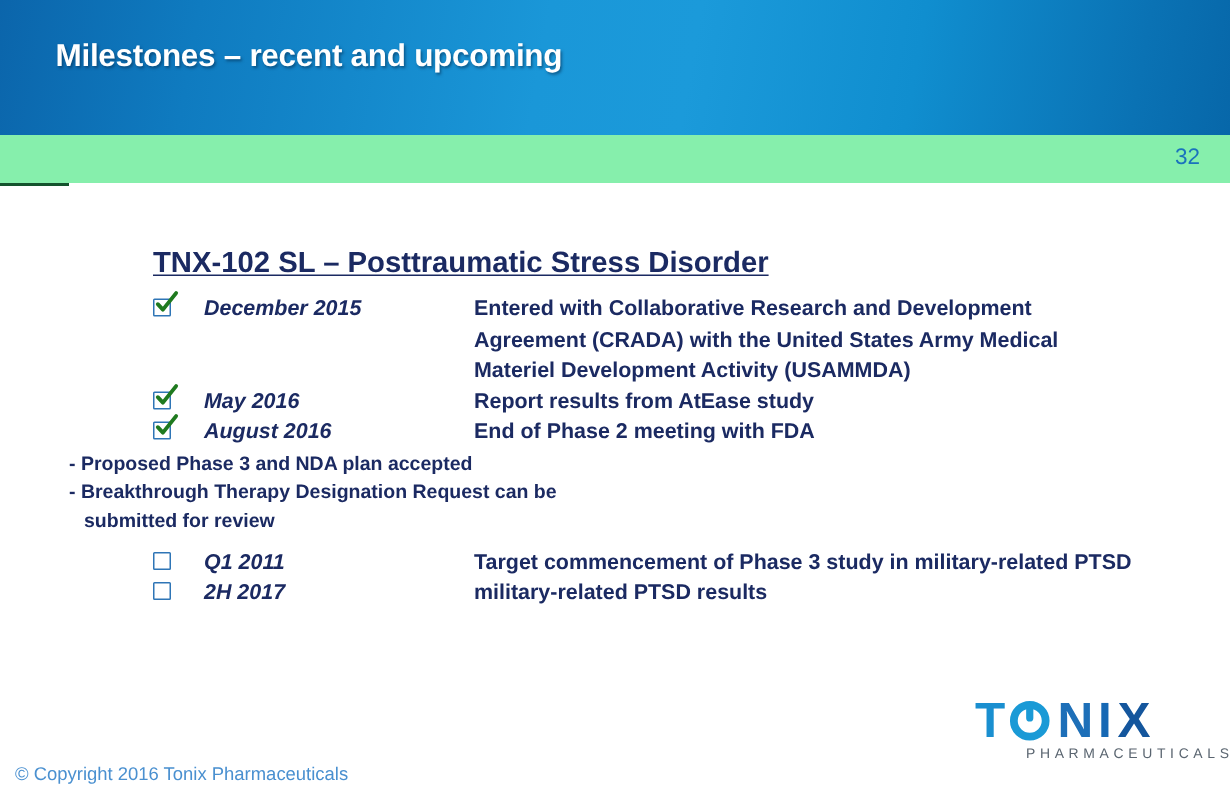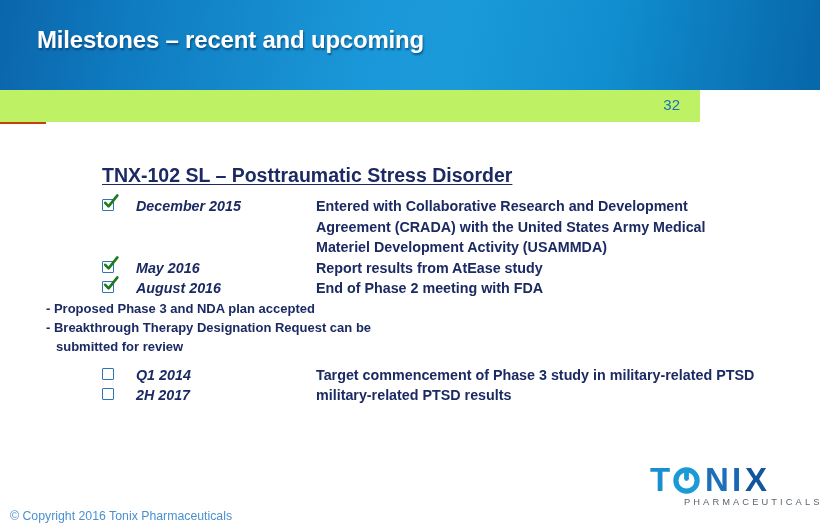--- a/index.html
+++ b/index.html
@@ -29,35 +29,35 @@
         #1a97d8 44%,
         #1b9ada 56%,
         #108ecf 74%,
         #0a72b4 92%,
         #0767a9 100%);
   }
   #header-title {
     position: absolute;
     left: 37px;
     top: 26px;
-    font-size: 24px;
+    font-size: 21px;
     font-weight: bold;
     color: #ffffff;
     letter-spacing: -0.2px;
     text-shadow: 1px 1.5px 2px rgba(0,40,75,0.55);
     white-space: nowrap;
   }
 
   
   #graybar {
     position: absolute;
     left: 0; top: 90px;
-    width: 700px; height: 32px;
-    background: #bef264;
-    border-bottom: 2px solid #c2410c;
+    width: 820px; height: 32px;
+    background: #86efac;
+    border-bottom: 2px solid #14532d;
   }
   #page-number {
     position: absolute;
     right: 20px;
     top: 6px;
     font-size: 15px;
     color: #1a72bd;
     font-weight: normal;
   }
 
@@ -306,21 +306,21 @@
           <span class="cont2">submitted for review</span>
         </div>
       </div>
 
       <div class="spacer-row"></div>
 
       <div class="row">
         <div class="mark-col">
           <span class="box empty"></span>
         </div>
-        <div class="date-col">Q1 2014</div>
+        <div class="date-col">Q1 2011</div>
         <div class="desc-col">
           <span class="cont-line">Target commencement of Phase 3 study in military-related PTSD</span>
         </div>
       </div>
 
       <div class="row">
         <div class="mark-col">
           <span class="box empty"></span>
         </div>
         <div class="date-col">2H 2017</div>

